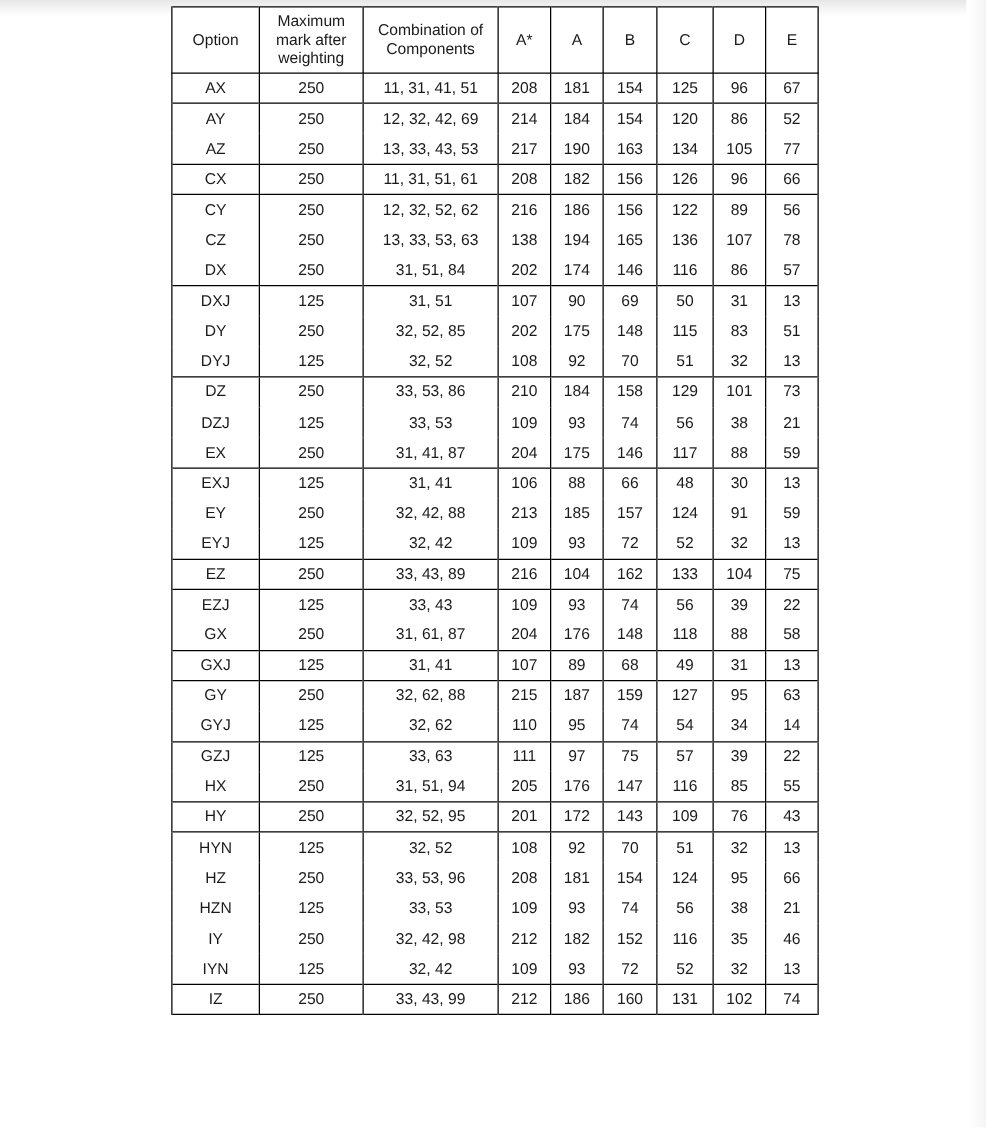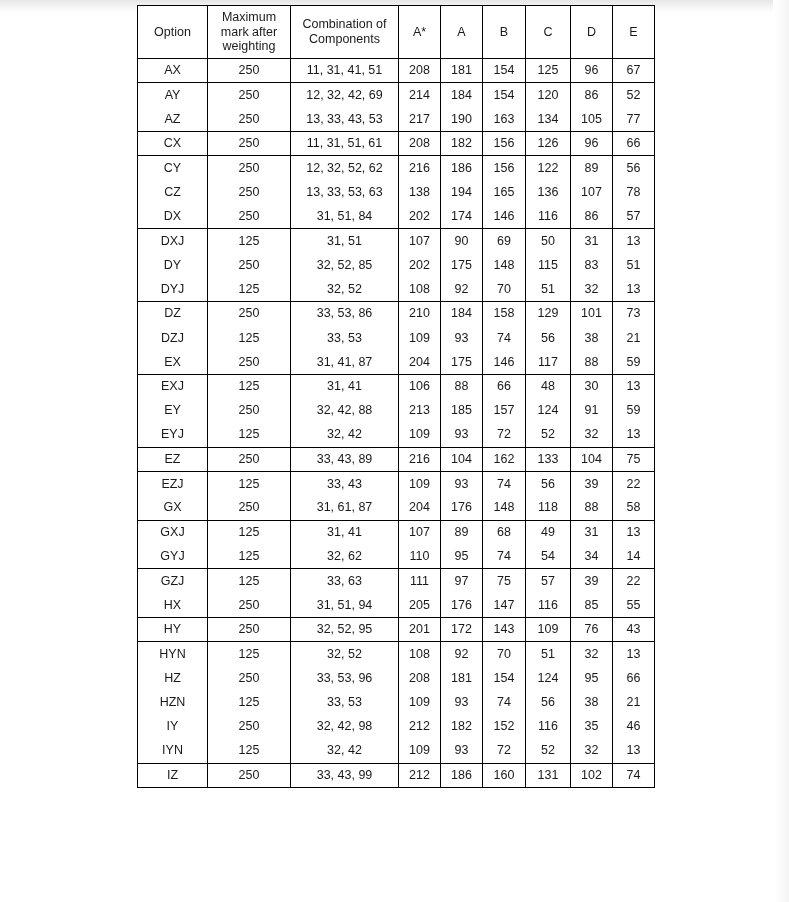--- a/index.html
+++ b/index.html
@@ -361,20 +361,31 @@
           <td>GXJ</td>
           <td>125</td>
           <td>31, 41</td>
           <td>107</td>
           <td>89</td>
           <td>68</td>
           <td>49</td>
           <td>31</td>
           <td>13</td>
         </tr>
+        <tr class="group-start">
+          <td>GY</td>
+          <td>250</td>
+          <td>32, 62, 88</td>
+          <td>215</td>
+          <td>187</td>
+          <td>159</td>
+          <td>127</td>
+          <td>95</td>
+          <td>63</td>
+        </tr>
         <tr>
           <td>GYJ</td>
           <td>125</td>
           <td>32, 62</td>
           <td>110</td>
           <td>95</td>
           <td>74</td>
           <td>54</td>
           <td>34</td>
           <td>14</td>

